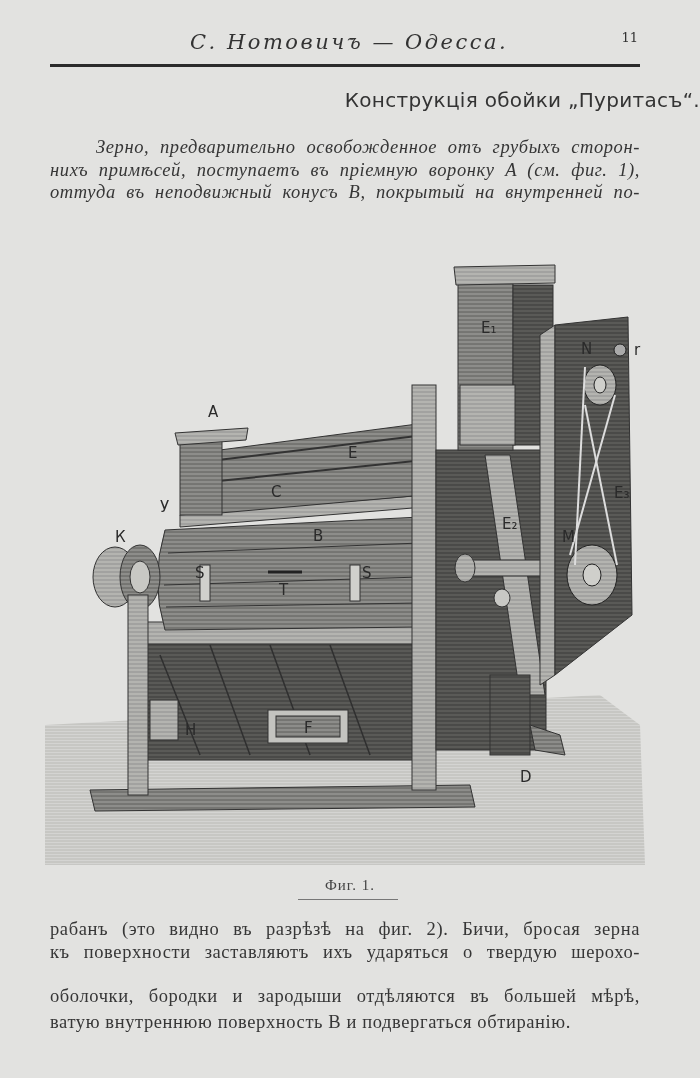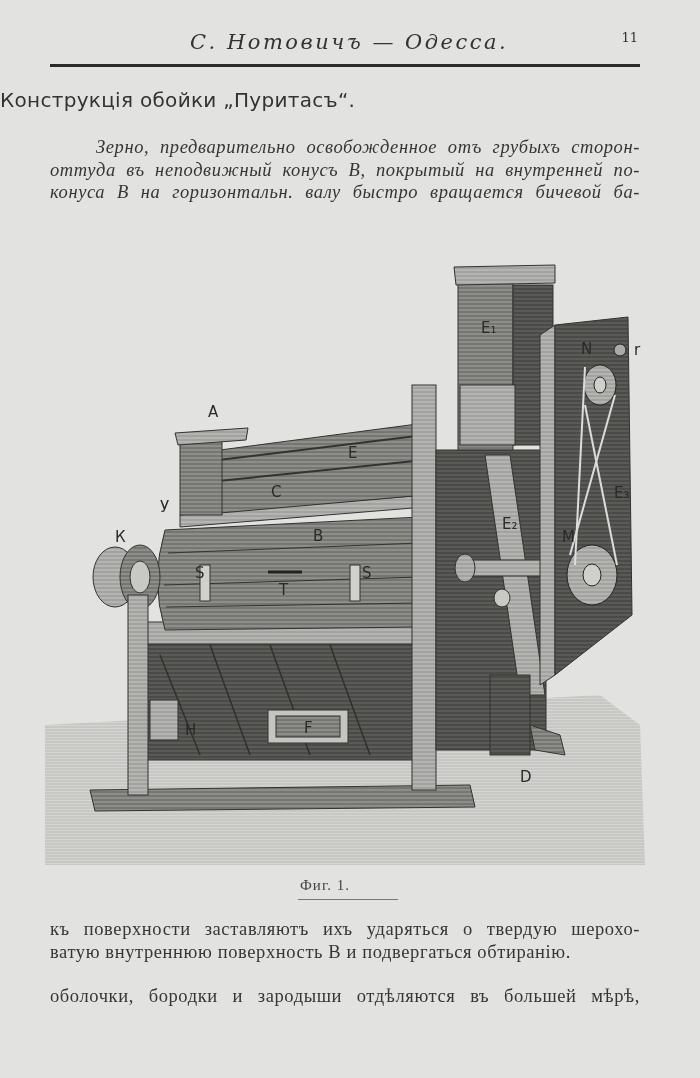--- a/index.html
+++ b/index.html
@@ -21,40 +21,40 @@
   }
   .page-number {
     position: absolute; right: 2px; top: 2px;
     font-family: "DejaVu Serif", serif; font-size: 13px; color: #333;
   }
   .head-rule {
     position: absolute; left: 50px; top: 64px; width: 590px; height: 3px;
     background: #2b2b2b;
   }
   .section-title {
-    position: absolute; left: 0; top: 88px; width: 700px; text-align: left;
+    position: absolute; left: 0; top: 88px; width: 700px; text-align: right;
     font-family: "DejaVu Sans", sans-serif; font-size: 20px; color: #333;
     letter-spacing: 0.3px;
   }
   .para {
     position: absolute; left: 50px; width: 590px;
     font-family: "Liberation Serif", serif; font-size: 18.5px; line-height: 22.5px;
     color: #363636; text-align: justify; letter-spacing: 0.6px;
   }
   .para .line { display: block; white-space: nowrap; text-align: justify; text-align-last: justify; }
-  .para .line.last { text-align-last: left; }
+  .para .line.last { text-align-last: left; margin-top: 48px; }
   .para .line.indent { text-indent: 46px; }
 
   .figure { position: absolute; left: 40px; top: 255px; width: 620px; height: 615px; }
   .figure svg { width: 100%; height: 100%; display: block; }
   .fig-label {
     font-family: "DejaVu Sans", sans-serif; font-size: 15px; fill: #2a2a2a;
   }
   .caption {
-    position: absolute; left: 300px; top: 877px; width: 100px; text-align: left;
+    position: absolute; left: 300px; top: 877px; width: 100px; text-align: center;
     font-family: "Liberation Serif", serif; font-size: 15px; color: #444; letter-spacing: 1px;
   }
   .caption-rule {
     position: absolute; left: 298px; top: 899px; width: 100px; height: 1px; background: #777;
   }
 </style>
 </head>
 <body>
 
 <div class="page">
@@ -62,22 +62,22 @@
   <div class="running-head">
     <span class="running-title">С. Нотовичъ — Одесса.</span>
     <span class="page-number">11</span>
   </div>
   <div class="head-rule"></div>
 
   <div class="section-title">Конструкція обойки „Пуритасъ“.</div>
 
   <div class="para" style="top:136px;font-style:italic;">
     <span class="line indent">Зерно, предварительно освобожденное отъ грубыхъ сторон-</span>
+    <span class="line">нихъ примѣсей, поступаетъ въ пріемную воронку A (см. фиг. 1),</span>
     <span class="line">оттуда въ неподвижный конусъ B, покрытый на внутренней по-</span>
-    <span class="line">конуса B на горизонтальн. валу быстро вращается бичевой ба-</span>
   </div>
 
   <div class="figure">
     <svg viewBox="0 0 620 615" xmlns="http://www.w3.org/2000/svg">
       <defs>
         <pattern id="hatch" width="4" height="4" patternUnits="userSpaceOnUse">
           <rect width="4" height="4" fill="#8d8d8a"></rect>
           <line x1="0" y1="1" x2="4" y2="1" stroke="#5e5e5b" stroke-width="1"></line>
         </pattern>
         <pattern id="hatchDark" width="4" height="4" patternUnits="userSpaceOnUse">
@@ -176,20 +176,21 @@
       <text class="fig-label" x="541" y="99">N</text>
       <text class="fig-label" x="522" y="287">M</text>
       <text class="fig-label" x="594" y="100">r</text>
     </svg>
   </div>
 
   <div class="caption">Фиг. 1.</div>
   <div class="caption-rule"></div>
 
   <div class="para" style="top:918px;">
+    <span class="line">рабанъ (это видно въ разрѣзѣ на фиг. 2). Бичи, бросая зерна</span>
     <span class="line">къ поверхности заставляютъ ихъ ударяться о твердую шерохо-</span>
     <span class="line last">ватую внутреннюю поверхность B и подвергаться обтиранію.</span>
   </div>
 
   <div class="para" style="top:985px;">
     <span class="line">оболочки, бородки и зародыши отдѣляются въ большей мѣрѣ,</span>
   </div>
 
 </div>
 

